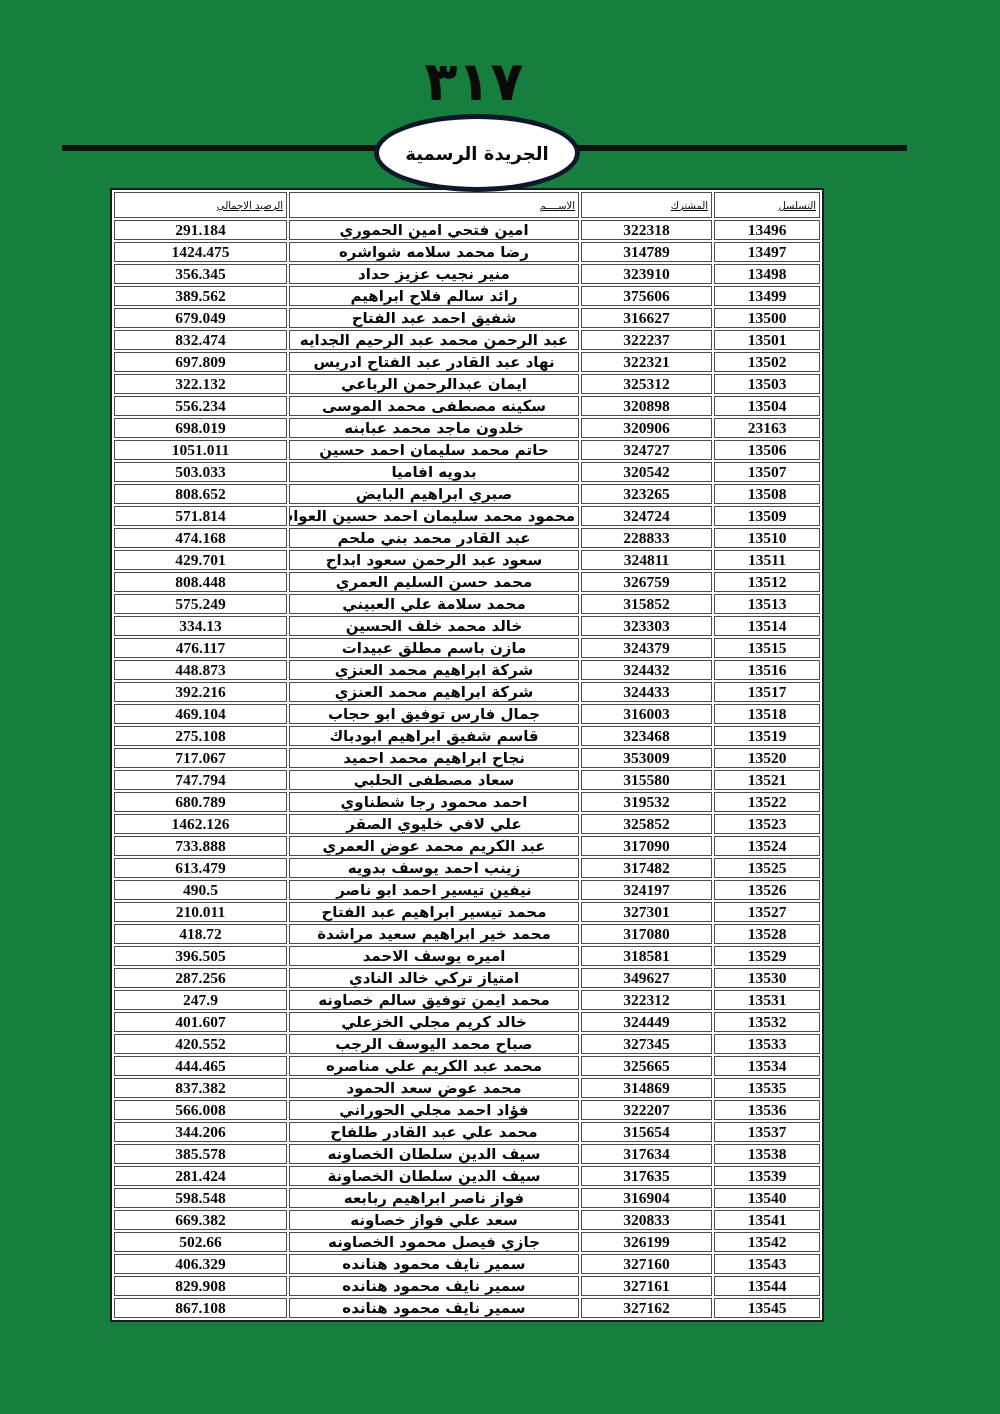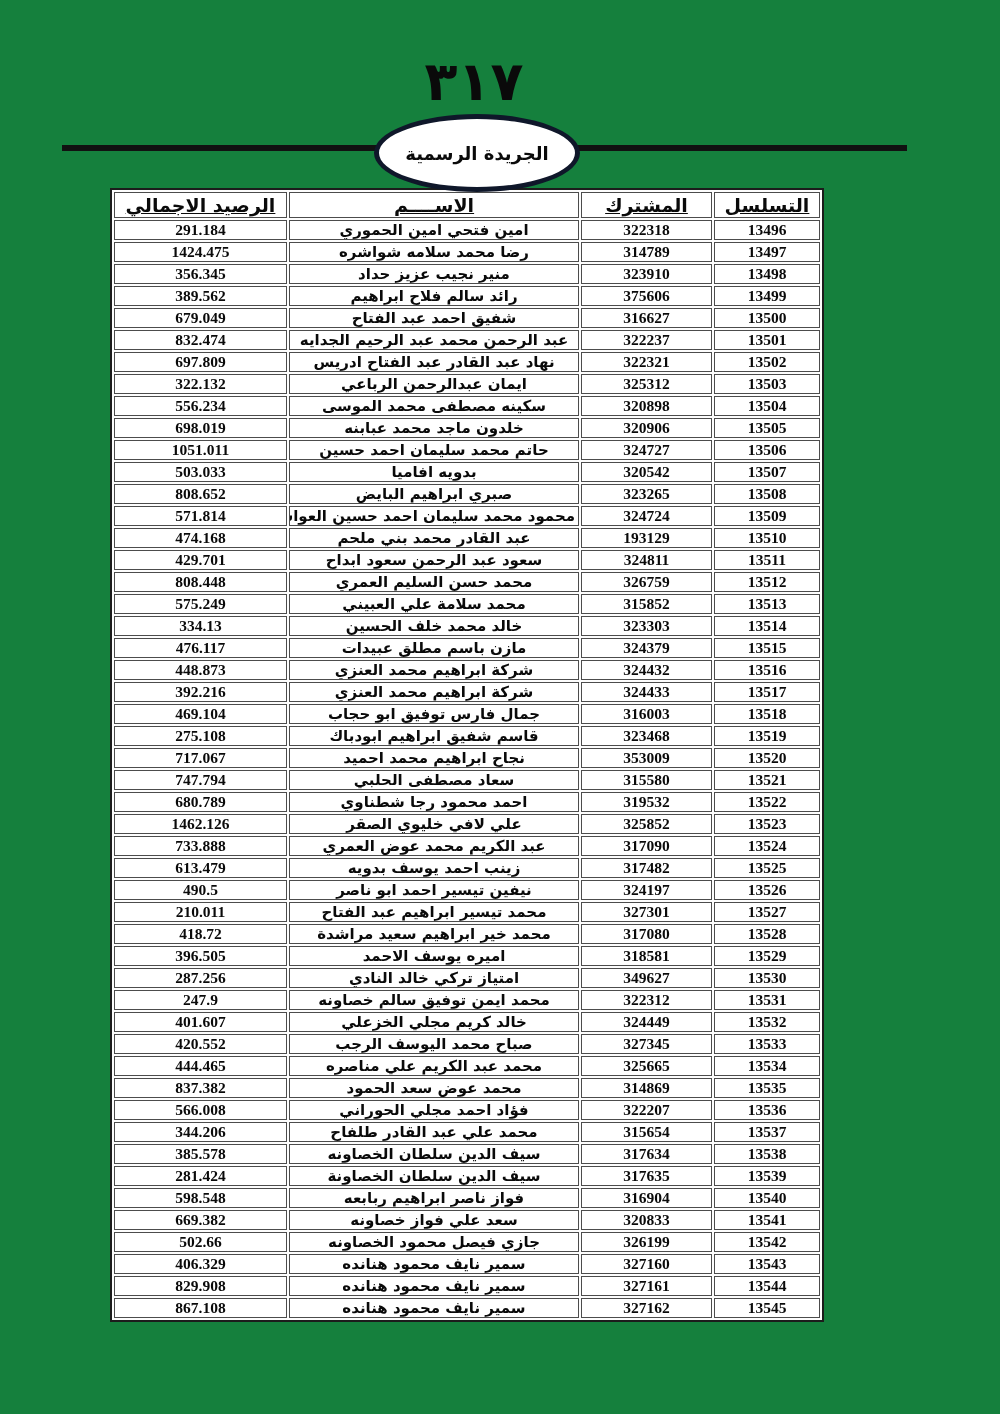--- a/index.html
+++ b/index.html
@@ -67,23 +67,24 @@
     border: 1px solid #4c4c4c;
     background: #ffffff;
     text-align: center;
     vertical-align: middle;
     overflow: hidden;
     white-space: nowrap;
     padding: 0 3px;
   }
   table.ledger th {
     height: 24px;
-    font-size: 19px;
-    font-weight: bold;
+    font-size: 10px;
+    font-weight: normal;
     text-decoration: underline;
+    text-align: right;
   }
   table.ledger td { height: 18px; }
   td.name {
     font-size: 15px;
     font-weight: bold;
     line-height: 18px;
   }
   td.num {
     direction: ltr;
     font-family: "Liberation Serif", serif;
@@ -169,21 +170,21 @@
           <td class="name">ايمان عبدالرحمن الرباعي</td>
           <td class="num">322.132</td>
         </tr>
         <tr>
           <td class="num">13504</td>
           <td class="num">320898</td>
           <td class="name">سكينه مصطفى محمد الموسى</td>
           <td class="num">556.234</td>
         </tr>
         <tr>
-          <td class="num">13505</td>
+          <td class="num">23163</td>
           <td class="num">320906</td>
           <td class="name">خلدون ماجد محمد عبابنه</td>
           <td class="num">698.019</td>
         </tr>
         <tr>
           <td class="num">13506</td>
           <td class="num">324727</td>
           <td class="name">حاتم محمد سليمان احمد حسين</td>
           <td class="num">1051.011</td>
         </tr>
@@ -200,21 +201,21 @@
           <td class="num">808.652</td>
         </tr>
         <tr>
           <td class="num">13509</td>
           <td class="num">324724</td>
           <td class="name">محمود محمد سليمان احمد حسين العواشرة</td>
           <td class="num">571.814</td>
         </tr>
         <tr>
           <td class="num">13510</td>
-          <td class="num">193129</td>
+          <td class="num">228833</td>
           <td class="name">عبد القادر محمد بني ملحم</td>
           <td class="num">474.168</td>
         </tr>
         <tr>
           <td class="num">13511</td>
           <td class="num">324811</td>
           <td class="name">سعود عبد الرحمن سعود ابداح</td>
           <td class="num">429.701</td>
         </tr>
         <tr>

